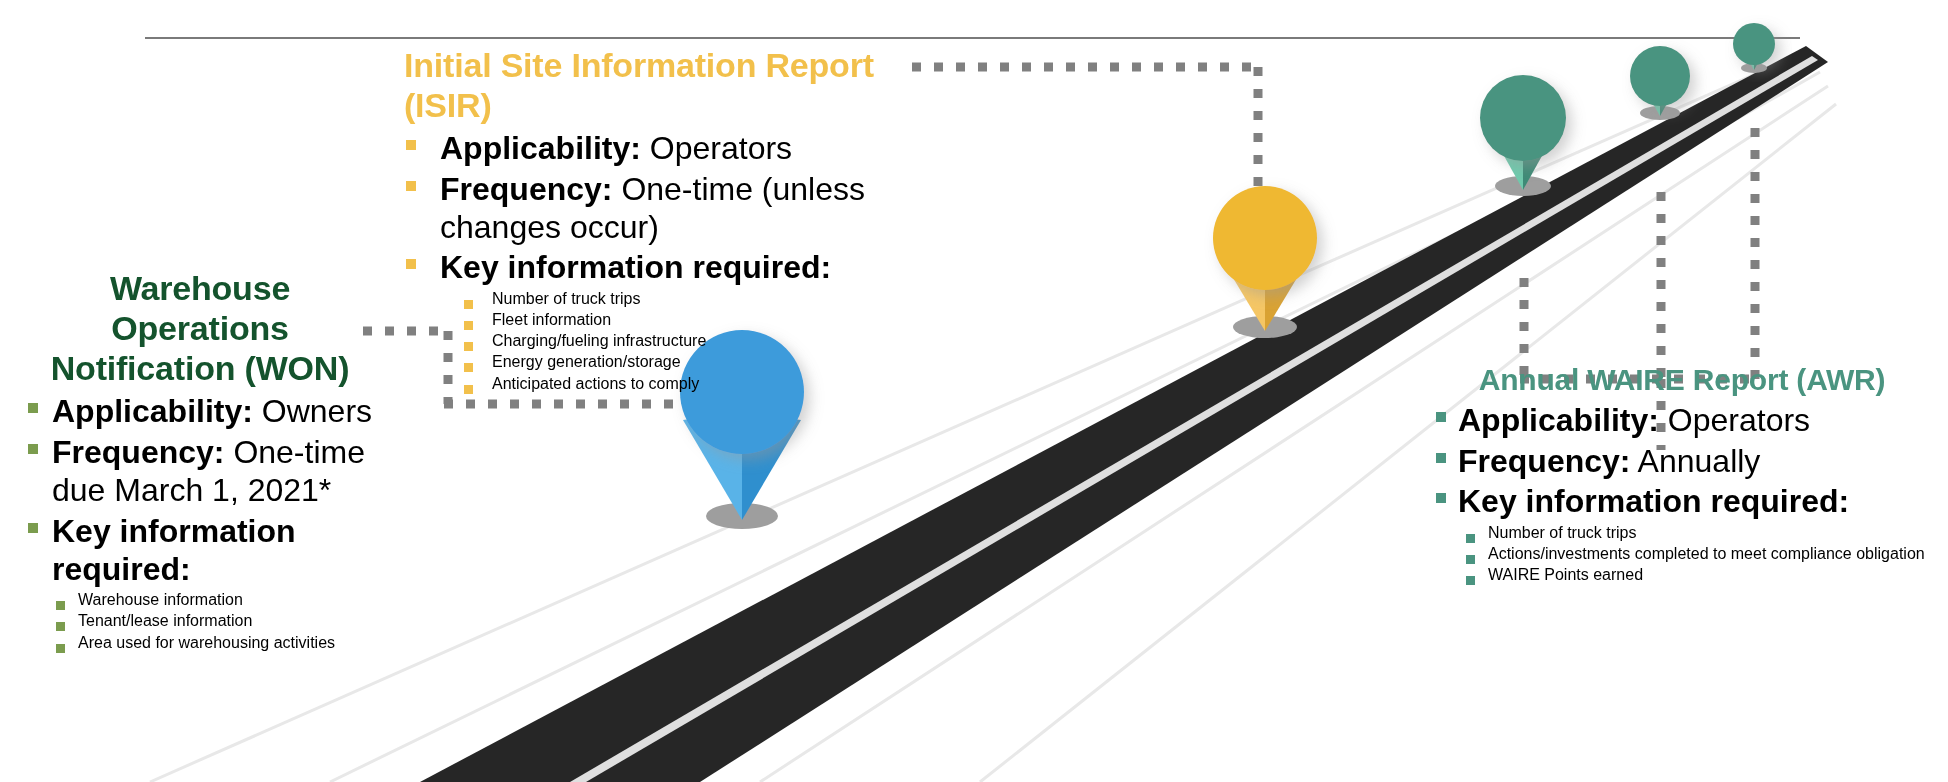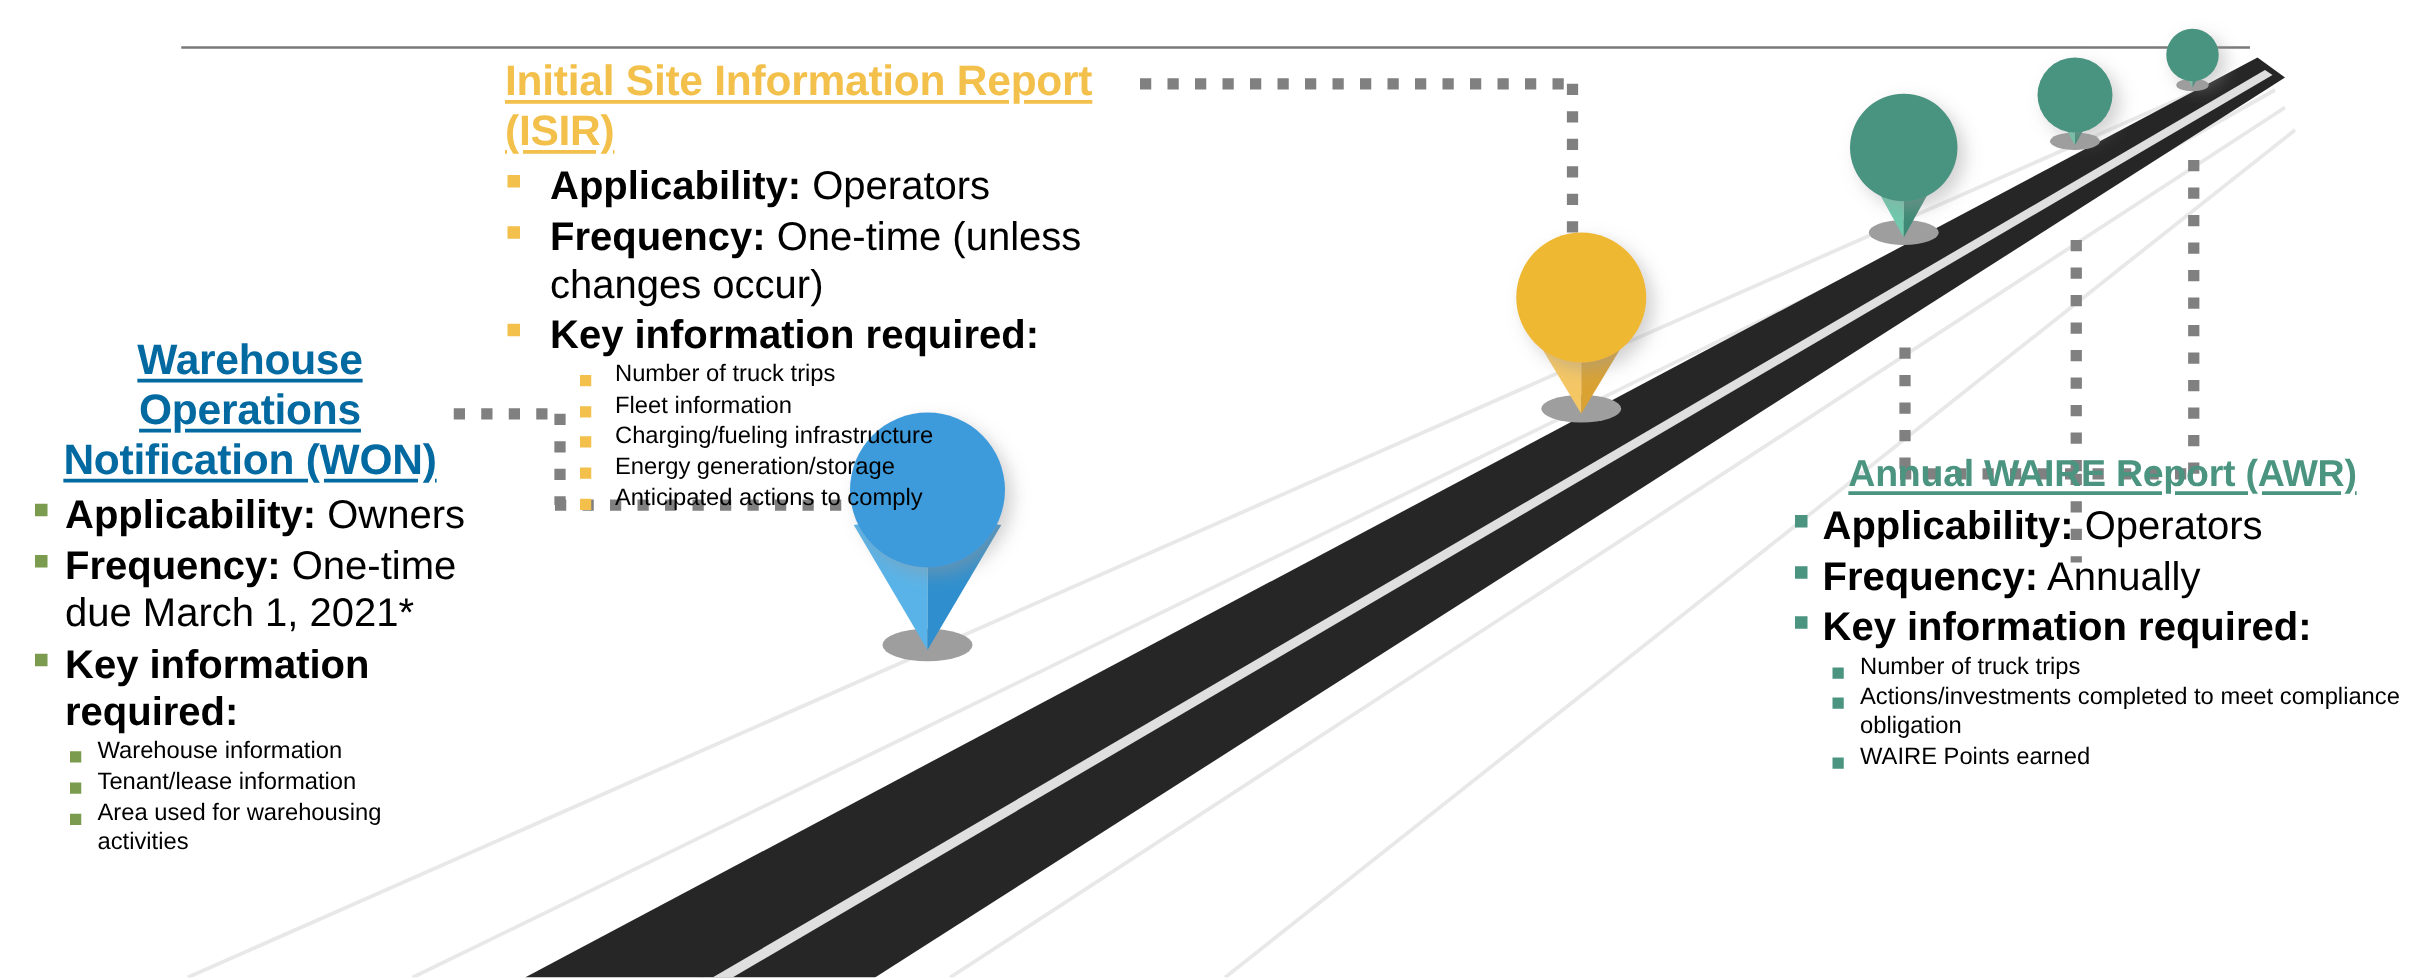--- a/index.html
+++ b/index.html
@@ -10,41 +10,40 @@
     overflow:hidden;
     position:relative;
   }
   #stage{position:absolute;left:0;top:0;width:1948px;height:782px;overflow:hidden;}
   #artwork{position:absolute;left:0;top:0;width:1948px;height:782px;}
 
   .block{position:absolute;}
 
   .blk-title{
     font-weight:bold;
-    text-decoration:underline;
     text-underline-offset:4px;
     line-height:1.18;
     letter-spacing:-0.2px;
   }
-  .won .blk-title{color:#0369a1;font-size:34px;text-align:center;}
+  .won .blk-title{color:#14532d;font-size:34px;text-align:center;}
   .isir .blk-title{color:#F2C04B;font-size:34px;text-align:left;}
   .awr .blk-title{color:#4A9480;font-size:30px;text-align:center;}
 
   ul.lvl1{list-style:none;margin:4px 0 0 0;padding:0;}
   ul.lvl2{list-style:none;margin:0 0 0 0;padding:0;}
 
   li.item{
     position:relative;
     font-size:32px;
     line-height:1.20;
     color:#000;
     padding-left:24px;
     margin-top:2px;
   }
-  li.item.sub{font-size:19px;padding-left:26px;margin-left:30px;}
+  li.item.sub{font-size:16px;padding-left:26px;margin-left:30px;}
 
   li.item::before{
     content:"";
     position:absolute;
     left:2px;
     top:11px;
     width:10px;height:10px;
   }
   li.item.sub::before{left:4px;top:11px;width:9px;height:9px;}
 

